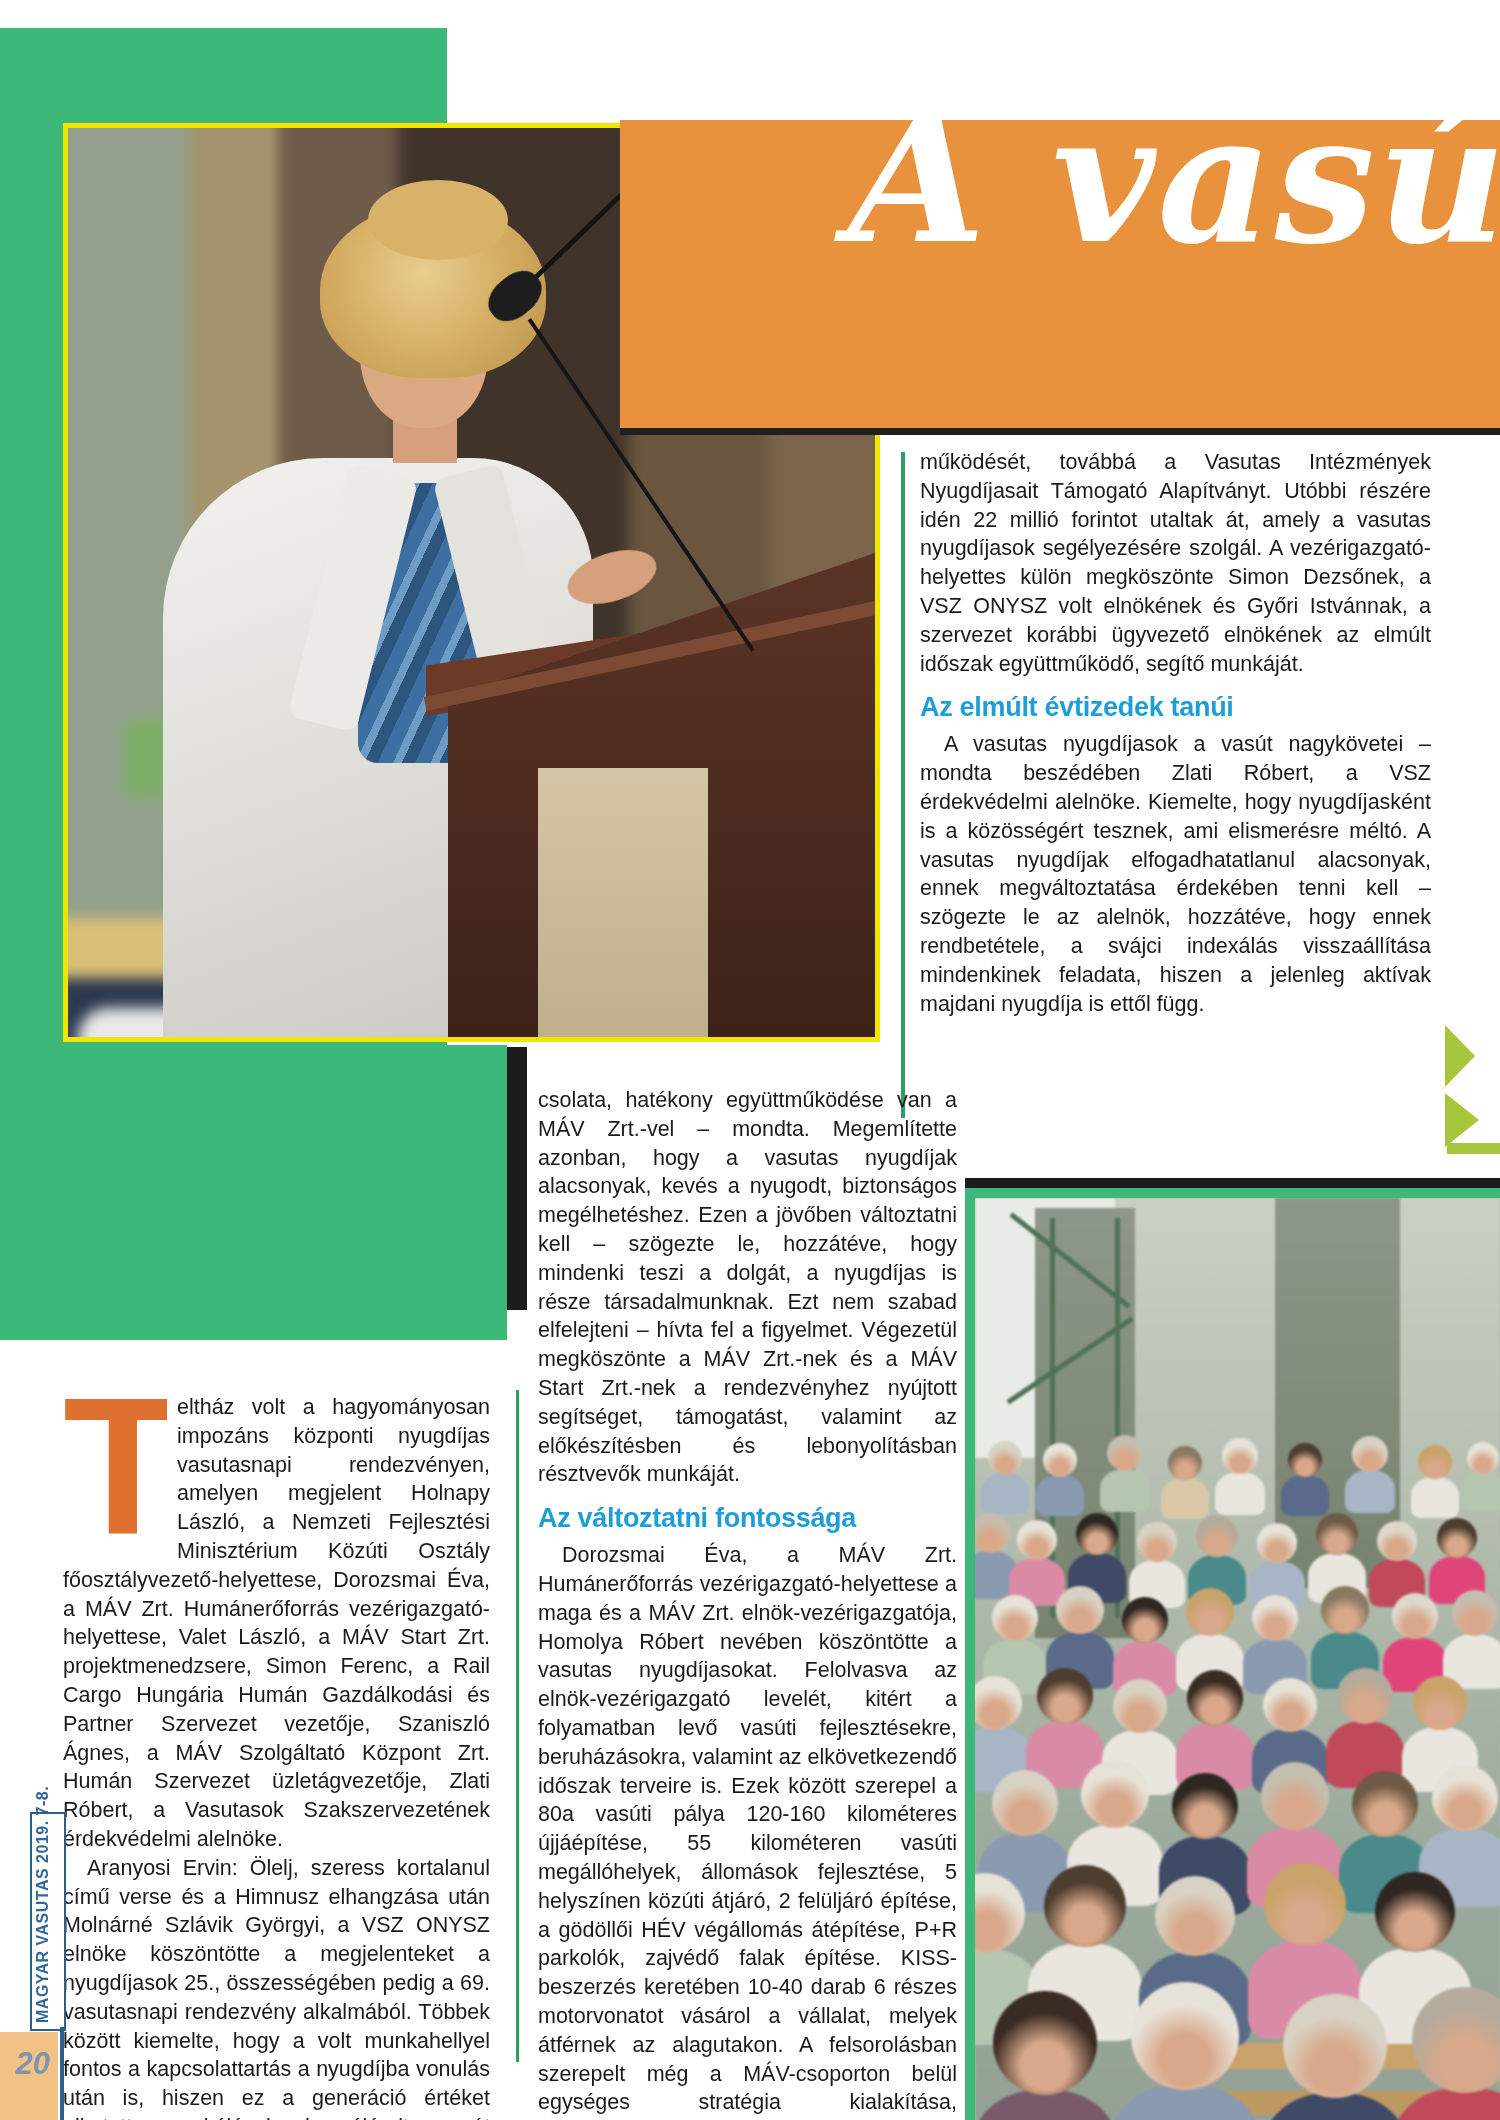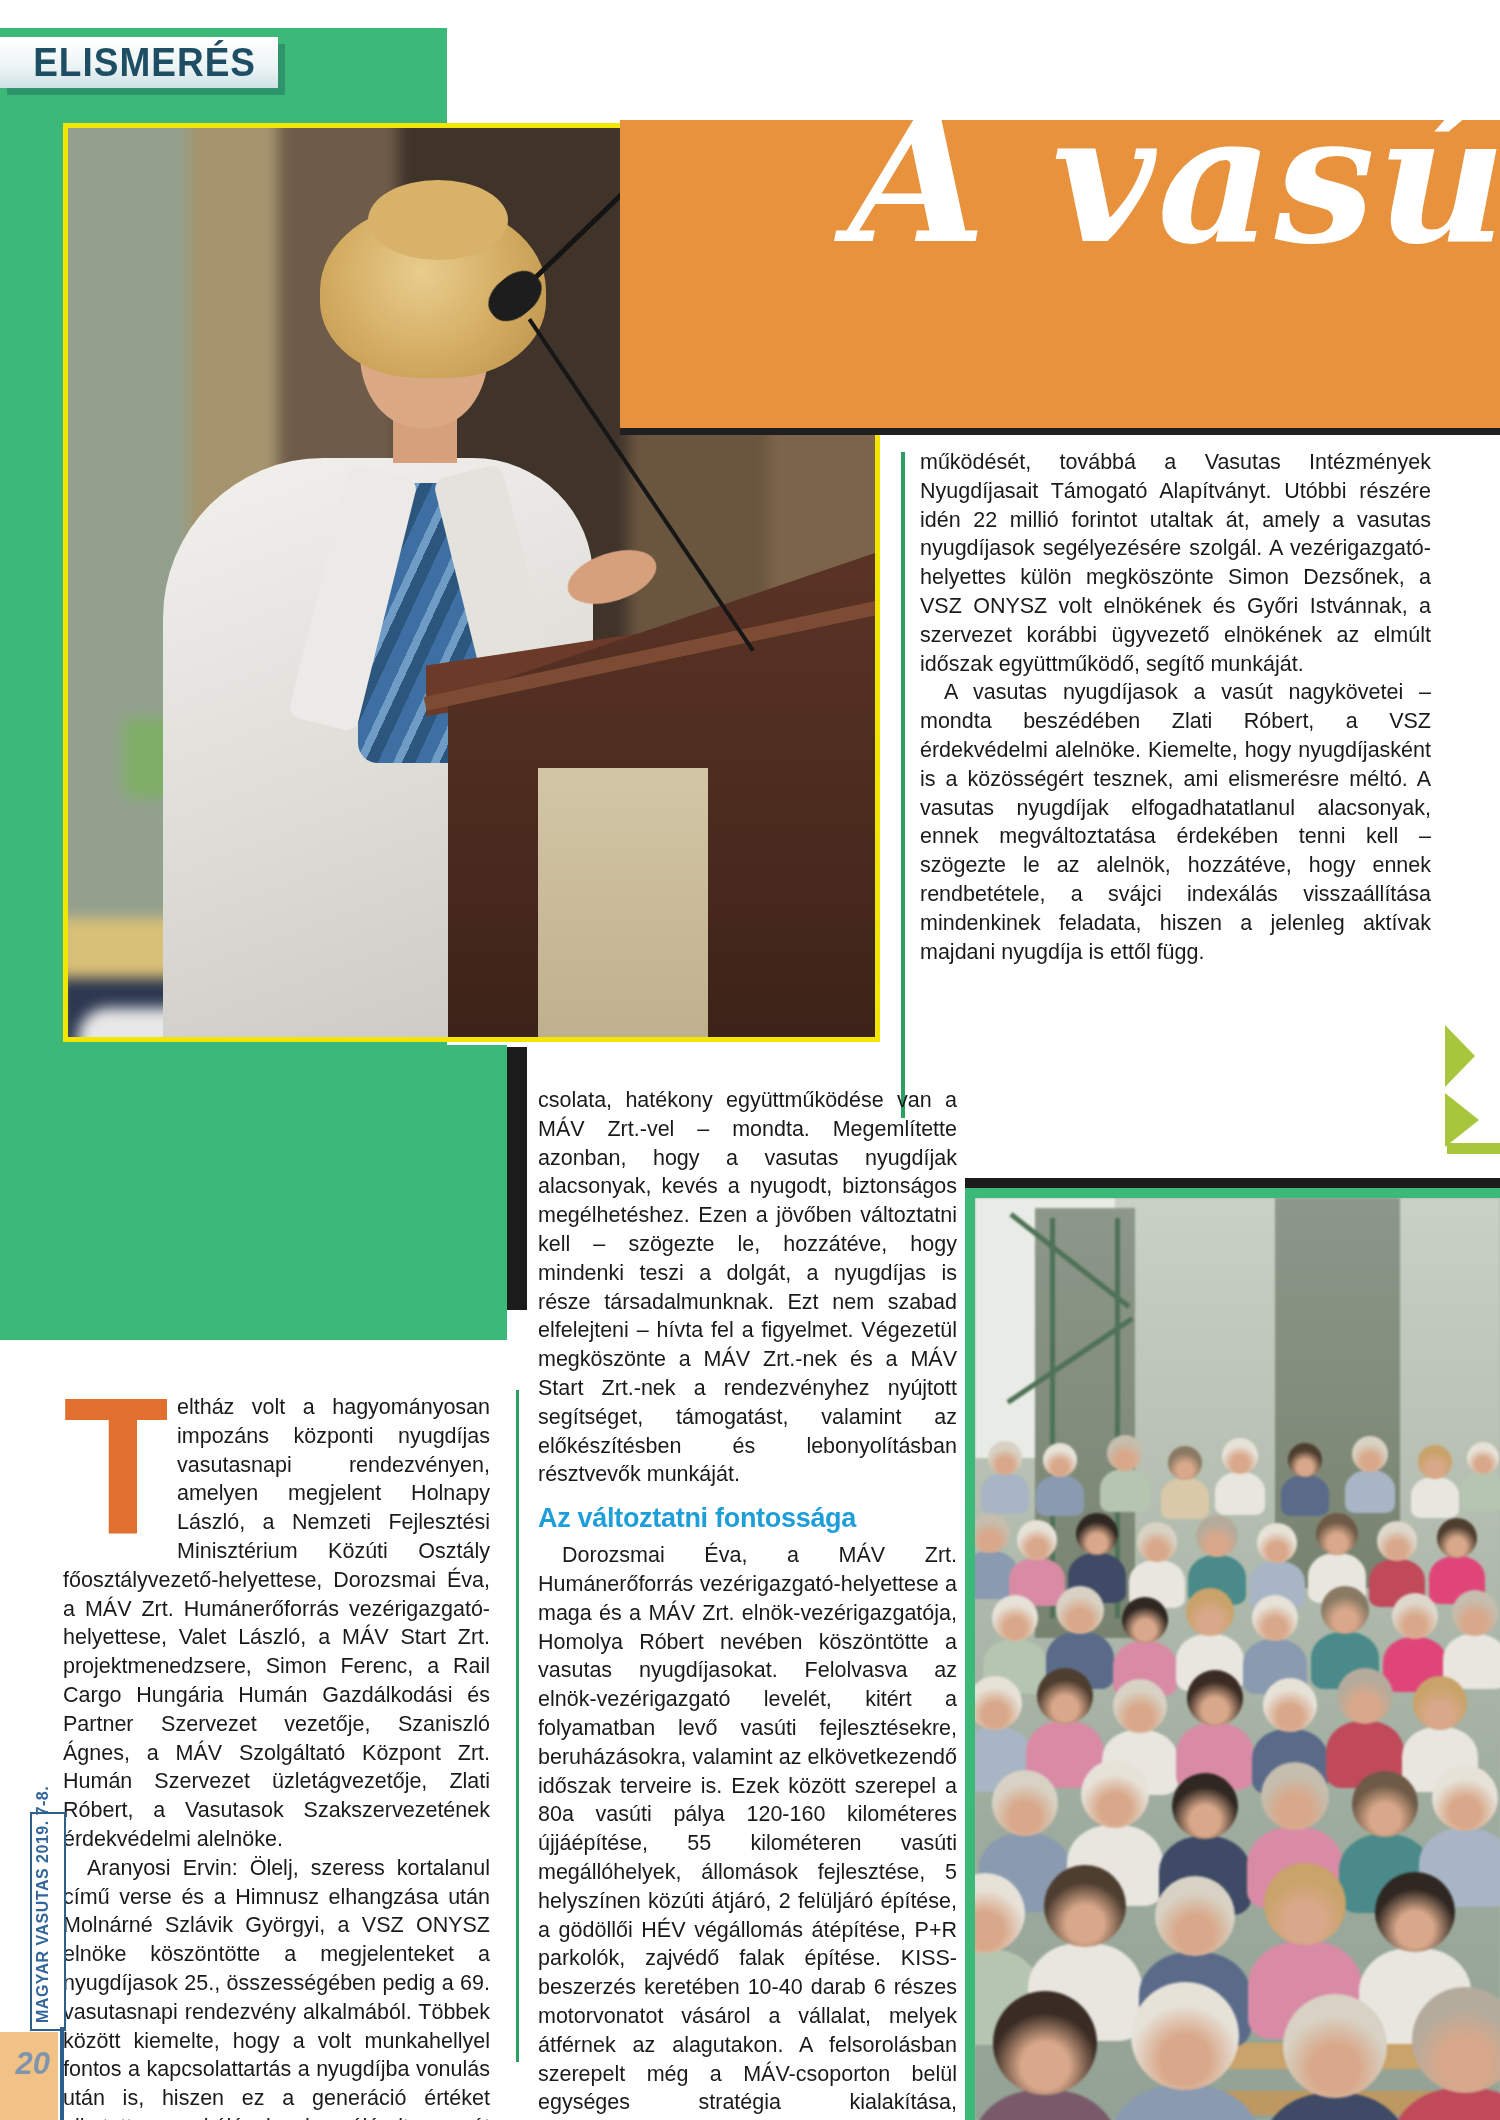--- a/index.html
+++ b/index.html
@@ -120,23 +120,20 @@
 </style>
 </head>
 <body>
 
 <div class="page">
 
   <div class="abs green-top"></div>
   <div class="abs green-bottom"></div>
   <div class="abs black-bar"></div>
 
-  <div class="abs kicker">
-    <span>ELISMERÉS</span>
-  </div>
 
   <div class="abs photo1">
     <div class="blurwrap">
       <div class="p1bg" style="left:-20px;width:150px;background:#93a08e;"></div>
       <div class="p1bg" style="left:120px;width:95px;background:#a5946d;"></div>
       <div class="p1bg" style="left:210px;width:125px;background:#6e5b49;"></div>
       <div class="p1bg" style="left:330px;width:235px;background:#3f332a;"></div>
       <div class="p1bg" style="left:560px;width:145px;background:#6a563f;"></div>
       <div class="p1bg" style="left:700px;width:130px;background:#7b6449;"></div>
       <div style="position:absolute;left:55px;top:590px;width:130px;height:80px;background:#7fae68;border-radius:10px;"></div>
@@ -167,20 +164,21 @@
   </div>
 
   <div class="abs banner">
     <h1>A vasút</h1>
   </div>
 
 
   <div class="abs rule rule-right"></div>
   <div class="abs col rightcol">
     <p>működését, továbbá a Vasutas Intézmények Nyugdíjasait Támogató Alapítványt. Utóbbi részére idén 22 millió forintot utaltak át, amely a vasutas nyugdíjasok segélyezésére szolgál. A vezérigazgató-helyettes külön megköszönte Simon Dezsőnek, a VSZ ONYSZ volt elnökének és Győri Istvánnak, a szervezet korábbi ügyvezető elnökének az elmúlt időszak együttműködő, segítő munkáját.</p>
+    <h2>Az elmúlt évtizedek tanúi</h2>
     <p class="ind">A vasutas nyugdíjasok a vasút nagykövetei – mondta beszédében Zlati Róbert, a VSZ érdekvédelmi alelnöke. Kiemelte, hogy nyugdíjasként is a közösségért tesznek, ami elismerésre méltó. A vasutas nyugdíjak elfogadhatatlanul alacsonyak, ennek megváltoztatása érdekében tenni kell – szögezte le az alelnök, hozzátéve, hogy ennek rendbetétele, a svájci indexálás visszaállítása mindenkinek feladata, hiszen a jelenleg aktívak majdani nyugdíja is ettől függ.</p>
   </div>
 
   <div class="abs tri tri1"></div>
   <div class="abs tri tri2"></div>
   <div class="abs tribar"></div>
 
   <div class="abs col leftcol">
     <p><span class="dropcap">T</span><span>eltház volt a hagyományosan impozáns központi nyugdíjas vasutasnapi rendezvényen, amelyen megjelent Holnapy László, a Nemzeti Fejlesztési Minisztérium Közúti Osztály főosztályvezető-helyettese, Dorozsmai Éva, a MÁV Zrt. Humánerőforrás vezérigazgató-helyettese, Valet László, a MÁV Start Zrt. projektmenedzsere, Simon Ferenc, a Rail Cargo Hungária Humán Gazdálkodási és Partner Szervezet vezetője, Szaniszló Ágnes, a MÁV Szolgáltató Központ Zrt. Humán Szervezet üzletágvezetője, Zlati Róbert, a Vasutasok Szakszervezetének érdekvédelmi alelnöke.</span></p>
     <p class="ind">Aranyosi Ervin: Ölelj, szeress kortalanul című verse és a Himnusz elhangzása után Molnárné Szlávik Györgyi, a VSZ ONYSZ elnöke köszöntötte a megjelenteket a nyugdíjasok 25., összességében pedig a 69. vasutasnapi rendezvény alkalmából. Többek között kiemelte, hogy a volt munkahellyel fontos a kapcsolattartás a nyugdíjba vonulás után is, hiszen ez a generáció értéket alkotott a munkájával, s hozzájárult a vasút érdemi működéséhez. A VSZ ONYSZ-nek ma is élő kap-</p>

